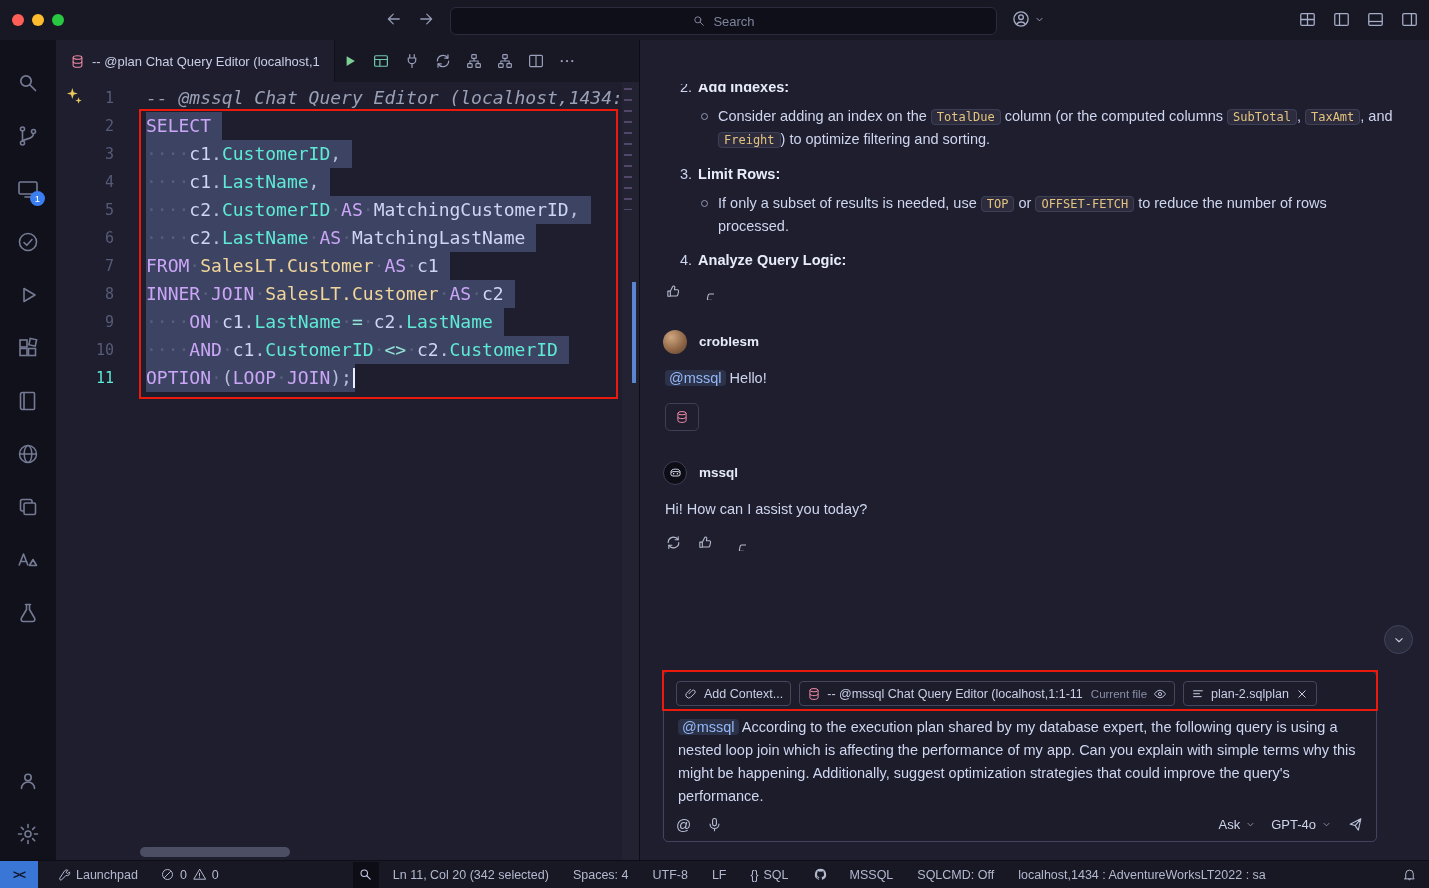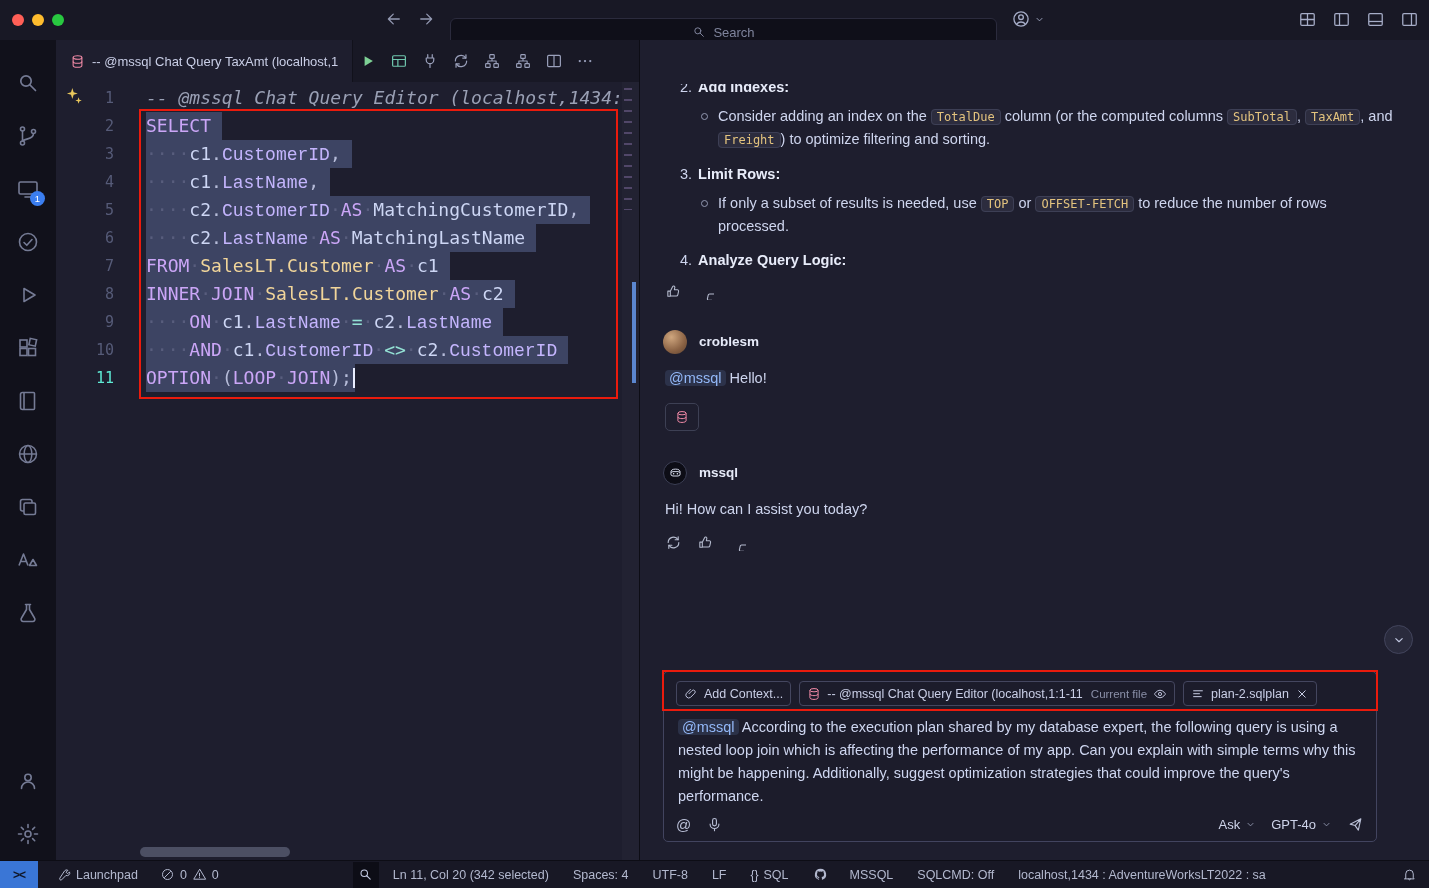--- a/index.html
+++ b/index.html
@@ -6,21 +6,21 @@
   .app{position:relative;width:1429px;height:888px;background:#1e1e2e;overflow:hidden;
        font-family:"Liberation Sans",sans-serif;color:#cdd6f4;font-size:13px;}
   svg.ic{display:block;}
   
   .titlebar{position:absolute;top:0;left:0;right:0;height:40px;background:#181825;border-bottom:1px solid #0d0d15;}
   .traffic{position:absolute;left:12px;top:14px;display:flex;gap:8px;}
   .tl{width:12px;height:12px;border-radius:50%;}
   .nav-arrows{position:absolute;left:385px;top:10px;display:flex;gap:14px;color:#9399b2;}
   .nav-arrows svg{width:18px;height:18px;}
   .searchbox{position:absolute;left:450px;top:7px;width:545px;height:26px;background:#0f0f19;border:1px solid #2b2b3d;
-             border-radius:6px;display:flex;align-items:center;justify-content:center;gap:7px;color:#7f849c;font-size:13px;margin-top:11px;}
+             border-radius:6px;display:flex;align-items:center;justify-content:center;gap:7px;color:#7f849c;font-size:13px;}
   .searchbox svg{width:14px;height:14px;}
   .account-chip{position:absolute;left:1011px;top:9px;display:flex;align-items:center;gap:3px;color:#a6adc8;}
   .account-chip svg.big{width:20px;height:20px;}
   .account-chip svg.sm{width:11px;height:11px;}
   .tb-icons{position:absolute;right:10px;top:10px;display:flex;gap:15px;color:#a6adc8;}
   .tb-icons svg{width:19px;height:19px;}
   
   .activitybar{position:absolute;left:0;top:40px;bottom:28px;width:56px;background:#11111b;display:flex;flex-direction:column;align-items:center;padding-top:16px;box-sizing:border-box;}
   .ab-icon{width:48px;height:53px;display:flex;align-items:center;justify-content:center;color:#757b95;position:relative;}
   .ab-icon svg{width:24px;height:24px;}
@@ -45,21 +45,21 @@
   .ln.active{color:#5eead4;}
   .sparkle{position:absolute;left:8px;top:4px;width:20px;height:20px;color:#e9c75c;}
   .code{position:absolute;left:90px;top:2px;right:18px;}
   .code-line{height:28px;white-space:pre;}
   .sel{background:#3d4463;padding-right:11px;display:inline-block;height:28px;}
   .sel.nopad{padding-right:0;}
   .tok{display:inline;}
   .cm{color:#9aa0b5;font-style:italic;}
   .kw{color:#cba6f7;}
   .id{color:#cdd6f4;}
-  .col{color:#c4b5fd;font-family:Liberation Mono, monospace;}
+  .col{color:#5eead4;}
   .tbl{color:#f1d59a;}
   .op{color:#94e2d5;}
   .pu{color:#b6bcd9;}
   .ws{color:#585d7d;}
   .cursor{display:inline-block;width:2px;height:20px;background:#e9edff;vertical-align:-4px;margin-left:1px;}
   .annot{position:absolute;border:2px solid #ea1b0d;pointer-events:none;z-index:9;}
   .ed-annot{left:83px;top:27px;width:475px;height:286px;}
   .minimap{position:absolute;right:0;top:0;width:17px;bottom:0;background:rgba(255,255,255,0.02);}
   .minimap::before{content:'';position:absolute;top:6px;left:2px;right:7px;height:122px;
     background:repeating-linear-gradient(to bottom,rgba(203,166,247,.28) 0 2px,transparent 2px 11px);}
@@ -527,21 +527,21 @@
         </svg>
       </div>
   </div>
 
   <div class="editor" data-name="editor-group">
     <div class="tabbar" data-name="editor-tab-bar">
       <div class="tab" data-name="editor-tab">
         <svg class="ic" data-name="database-icon">
             <use href="#i-db"></use>
           </svg>
-        <span data-name="tab-title">-- @mssql Chat Query TaxAmt (localhost,1</span>
+        <span data-name="tab-title">-- @plan Chat Query Editor (localhost,1</span>
       </div>
       <div class="ed-toolbar">
         <svg class="ic c-green" data-name="run-query-icon">
             <use href="#i-play"></use>
           </svg>
         <svg class="ic c-teal" data-name="results-grid-icon">
             <use href="#i-table"></use>
           </svg>
         <svg class="ic" data-name="disconnect-plug-icon">
             <use href="#i-plug"></use>

